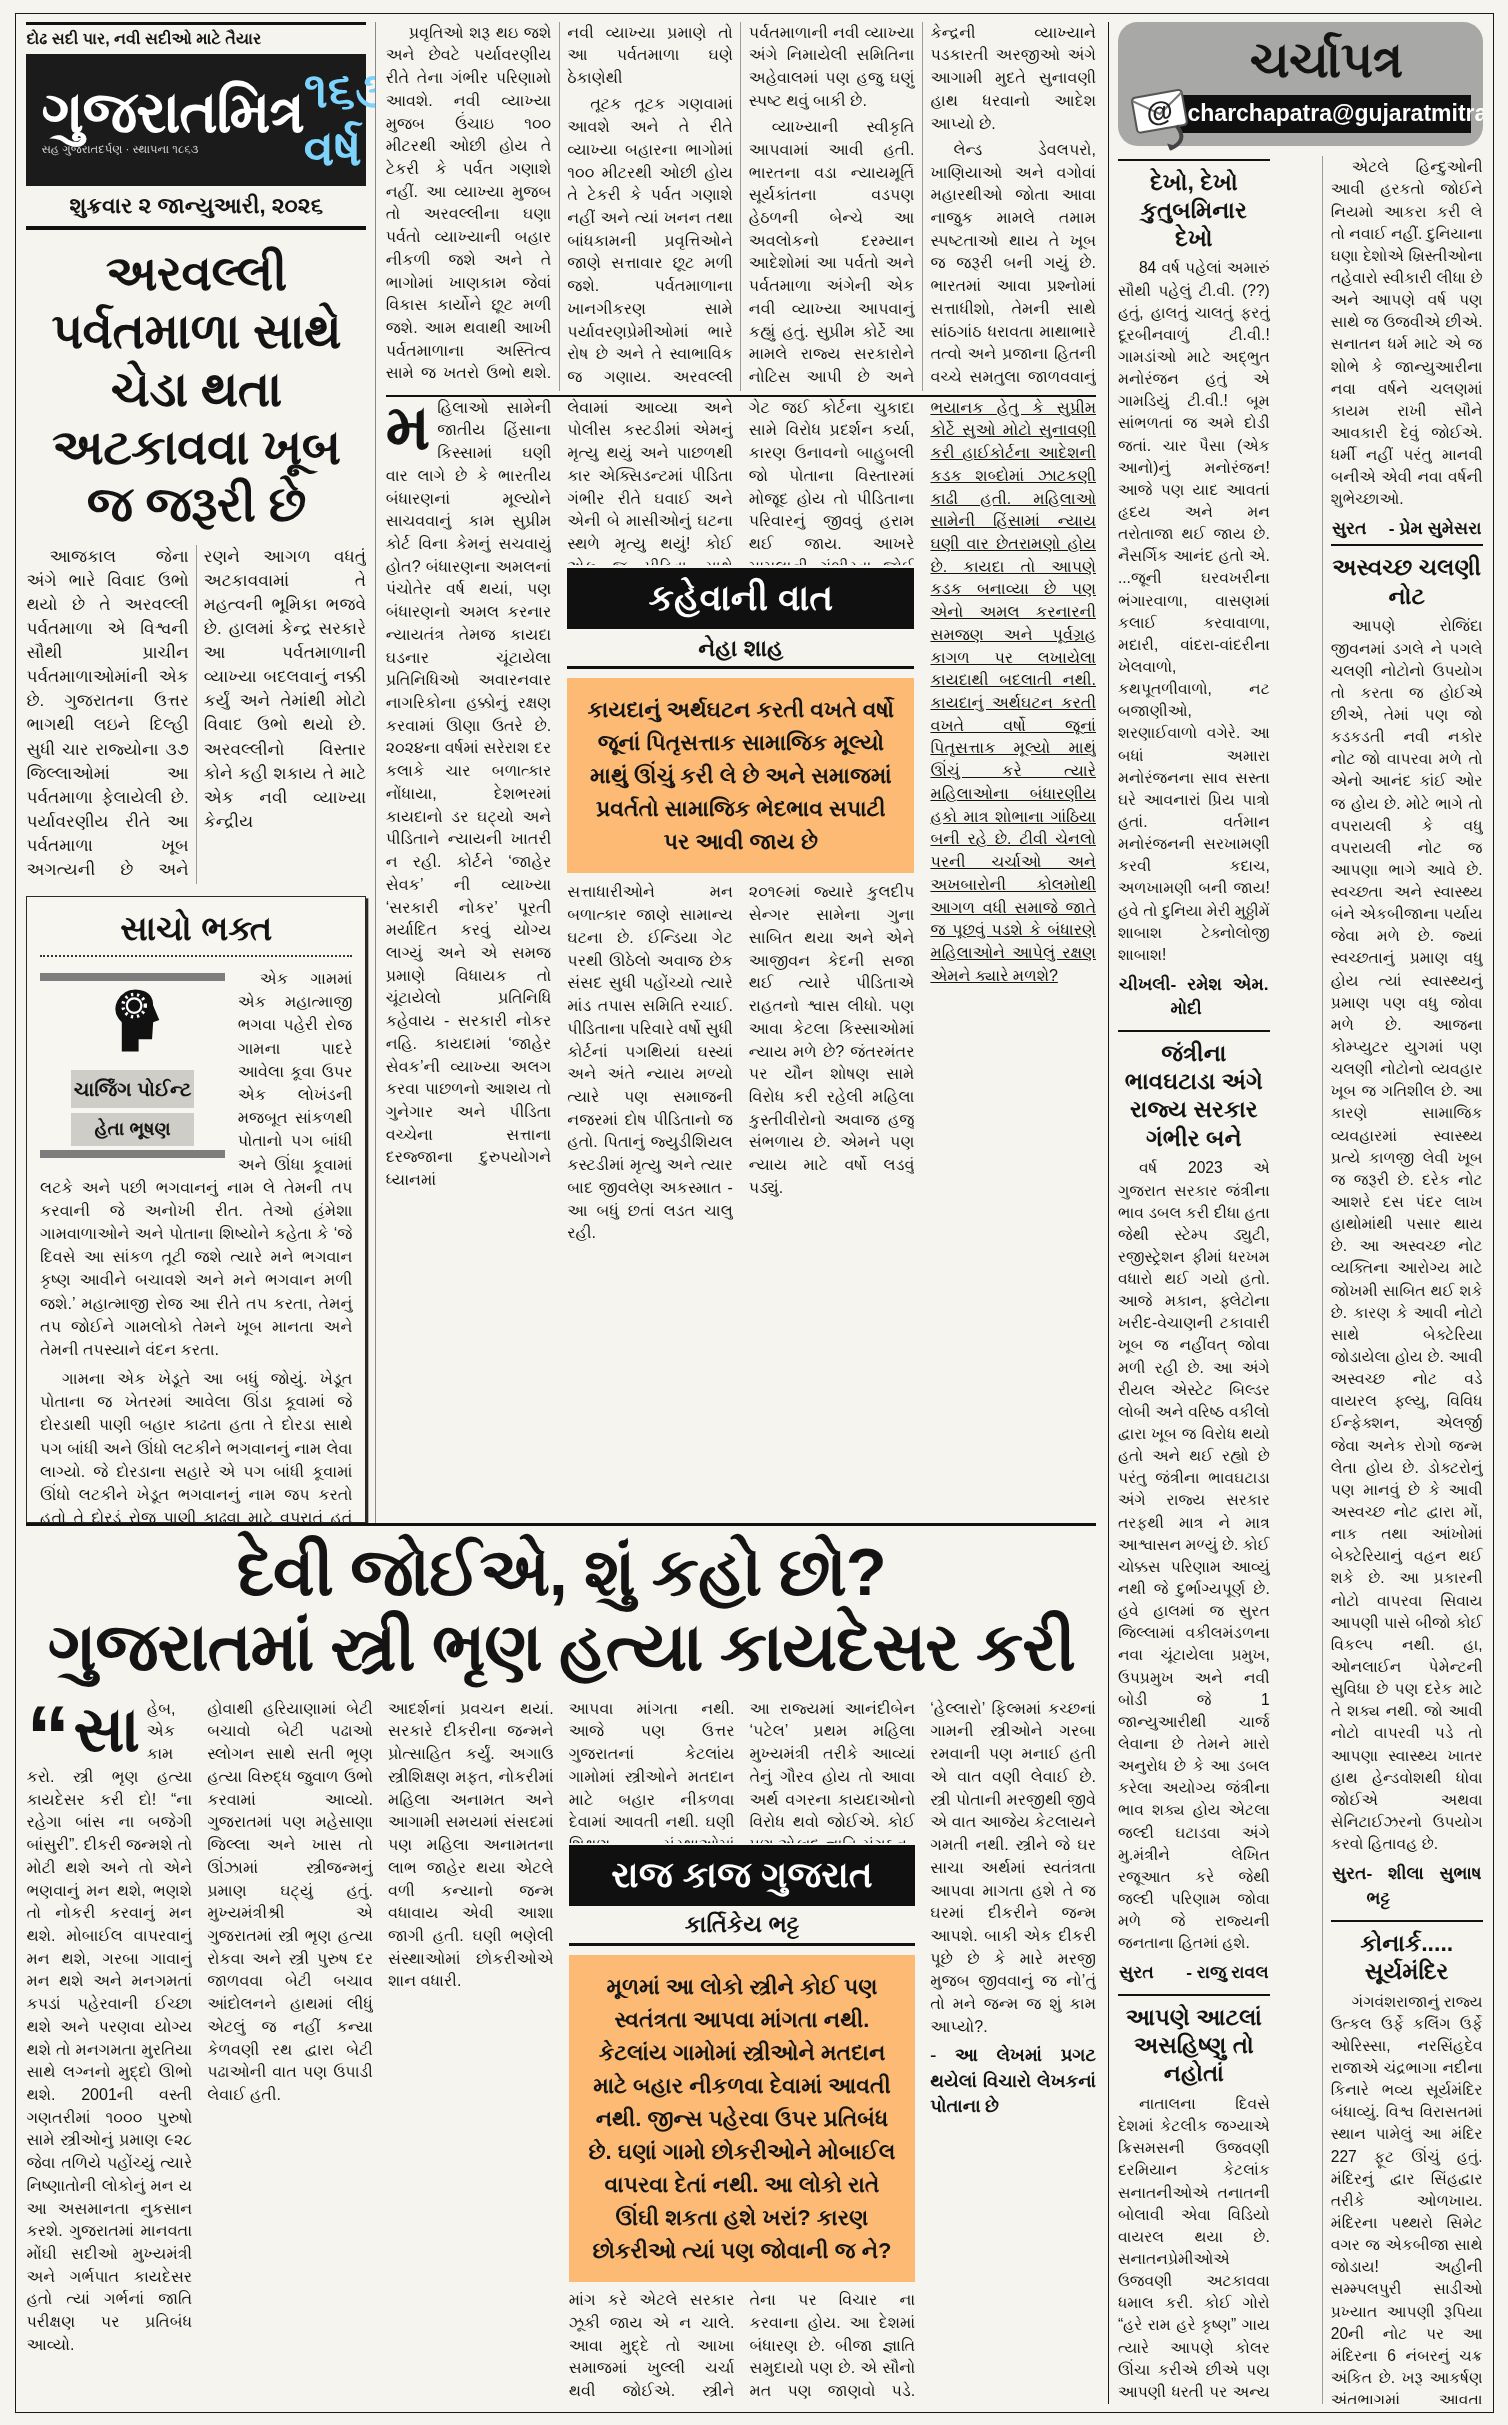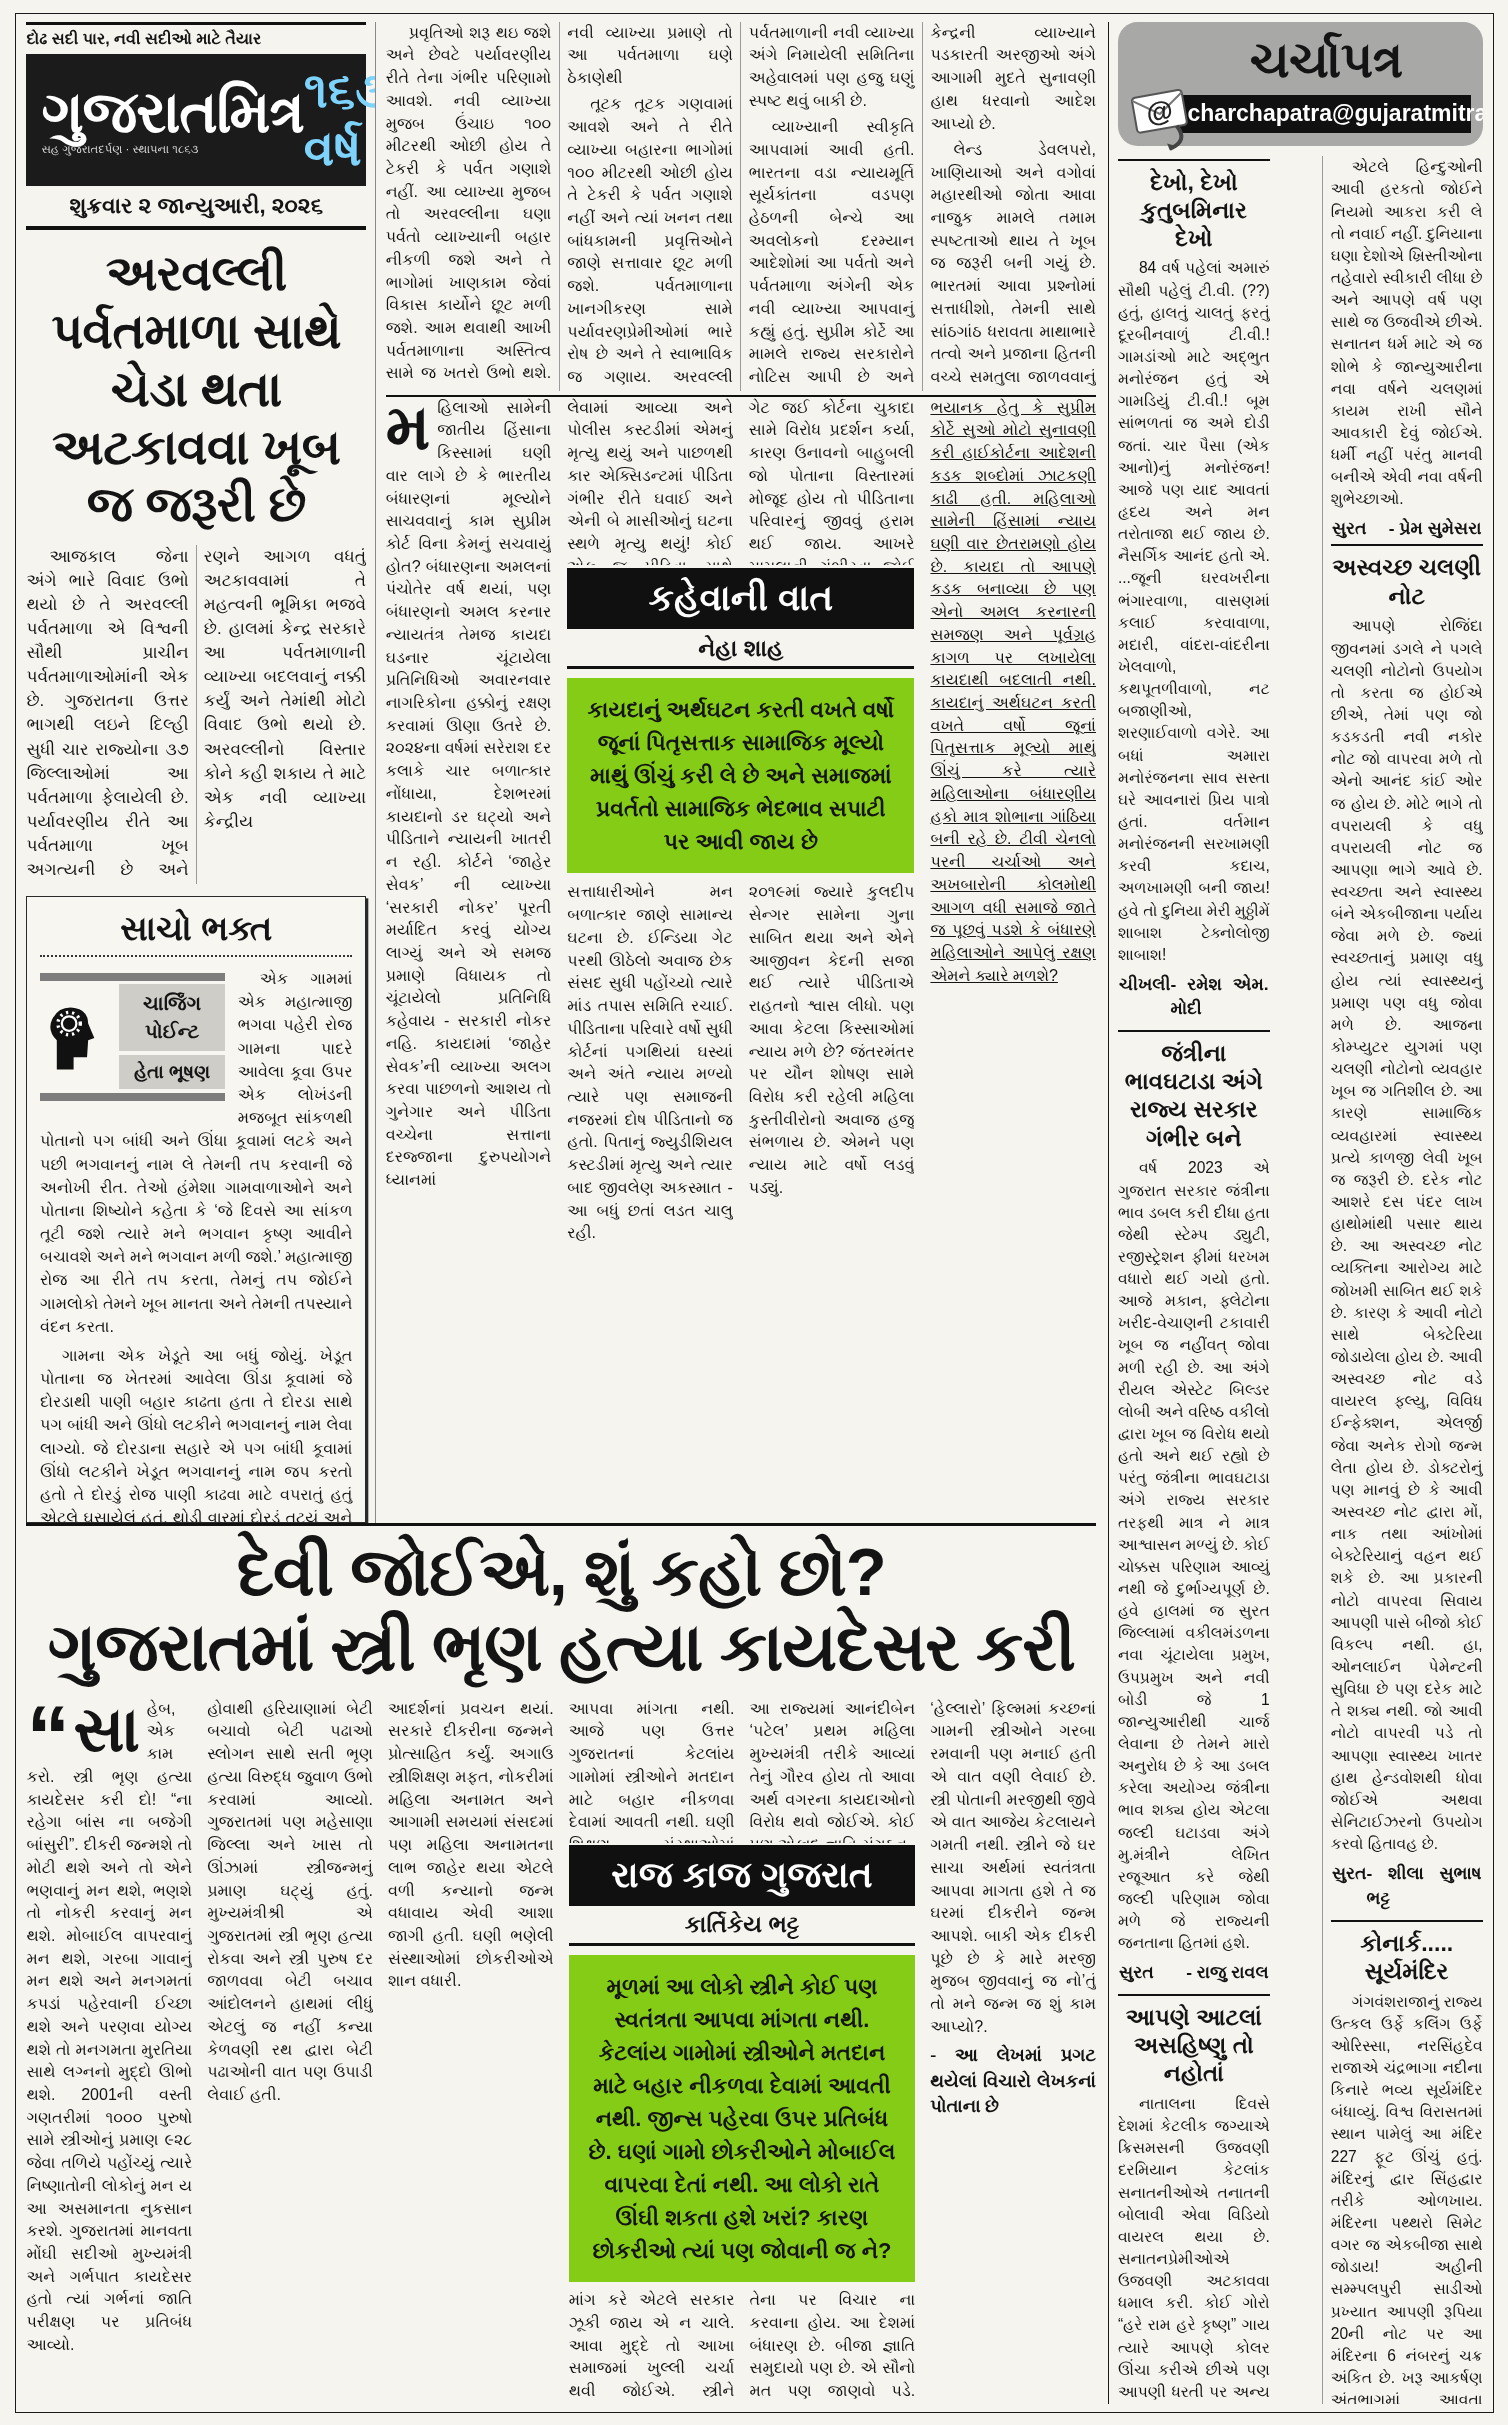--- a/index.html
+++ b/index.html
@@ -28,21 +28,21 @@
   .lead-body p, .cont p { text-indent:23px; margin-bottom:3.5px; }
 
   
   .storybox { margin-top:12.7px; flex:1; border:1.7px solid #2a2a2a; box-shadow:2.3px 2.3px 0 #2a2a2a; padding:11.6px 12.7px; overflow:hidden; background:#f8f6f1; }
   .storybox-title { text-align:center; font-weight:800; font-size:34px; padding-bottom:5.8px; }
   .dotted { border-bottom:2.3px dotted #333; margin-bottom:10.4px; }
   .story-text { font-size:16px; line-height:1.45; text-align:justify; }
   .story-text p { text-indent:22px; margin-bottom:5.8px; }
   .charge-label { float:left; width:185px; margin:5.8px 12.7px 5.8px 0; }
   .charge-top, .charge-bot { height:8px; background:#7d7d7d; }
-  .charge-mid { display:flex; align-items:center; gap:23px; padding:3.5px 0; }
+  .charge-mid { display:flex; align-items:center; gap:16px; padding:3.5px 0;flex-direction:column; }
   .charge-face { width:56px; height:70px; flex:none; }
   .charge-lines { flex:1; }
   .charge-l1 { background:#cfcdc8; font-weight:800; font-size:19.7px; text-align:center; padding:4.6px 2.3px; margin-bottom:4.6px; }
   .charge-l2 { background:#cfcdc8; font-weight:800; font-size:18.5px; text-align:center; padding:3.5px 2.3px; }
 
   
   .cont { height:375px; columns:4; column-gap:16px; column-rule:0.6px solid #9a9a9a; font-size:16px; line-height:1.42; text-align:justify; overflow:hidden; border-bottom:2.9px solid #111; padding-bottom:3.5px; }
 
   .oped-headline { text-align:center; font-weight:800; font-size:53px; line-height:1.2; padding:12.7px 5.8px; letter-spacing:-0.6px; }
   .oped-grid { flex:1; display:grid; grid-template-columns:repeat(4,1fr); grid-template-rows:168px auto 1fr; column-gap:16px; overflow:hidden; }
@@ -51,21 +51,21 @@
   .gc2t { grid-column:2; grid-row:1; }
   .gc3t { grid-column:3; grid-row:1; }
   .gmid { grid-column:2/4; grid-row:2; padding:3.5px 0 8px; }
   .gc2b { grid-column:2; grid-row:3; }
   .gc3b { grid-column:3; grid-row:3; }
   .gc4 { grid-column:4; grid-row:1/4;text-decoration:underline; }
 
   .banner-black { background:#101010; color:#fff; text-align:center; font-weight:800; font-size:36px; padding:9.3px 4.6px; }
   .byline { text-align:center; font-weight:800; font-size:23px; padding:5.8px 0 4.6px; }
   .byline-rule { border-bottom:3.5px solid #111; margin-bottom:9.3px; }
-  .pullquote { background:#84cc16; font-weight:700; font-size:22px; line-height:1.5; text-align:center; padding:15px 14px; }
+  .pullquote { background:#fdba74; font-weight:700; font-size:22px; line-height:1.5; text-align:center; padding:15px 14px; }
 
   .dropcap { float:left; font-weight:800; font-size:63px; line-height:0.8; padding:5.8px 7px 0 0; }
   .bigquote { float:left; font-weight:800; font-size:87px; line-height:0.5; padding:16px 3.5px 0 0; }
 
   
   .feature { flex:1; border-top:3.5px solid #111; display:flex; flex-direction:column; padding-top:8px; overflow:hidden; }
   .feat-headline { text-align:center; font-weight:800; font-size:67px; line-height:1.12; letter-spacing:-1.2px; padding-bottom:14px; }
   .feat-grid { flex:1; display:grid; grid-template-columns:repeat(6,1fr); grid-template-rows:145px auto 1fr; column-gap:15px; overflow:hidden; }
   .f1 { grid-column:1; grid-row:1/4; }
   .f2 { grid-column:2; grid-row:1/4; }

